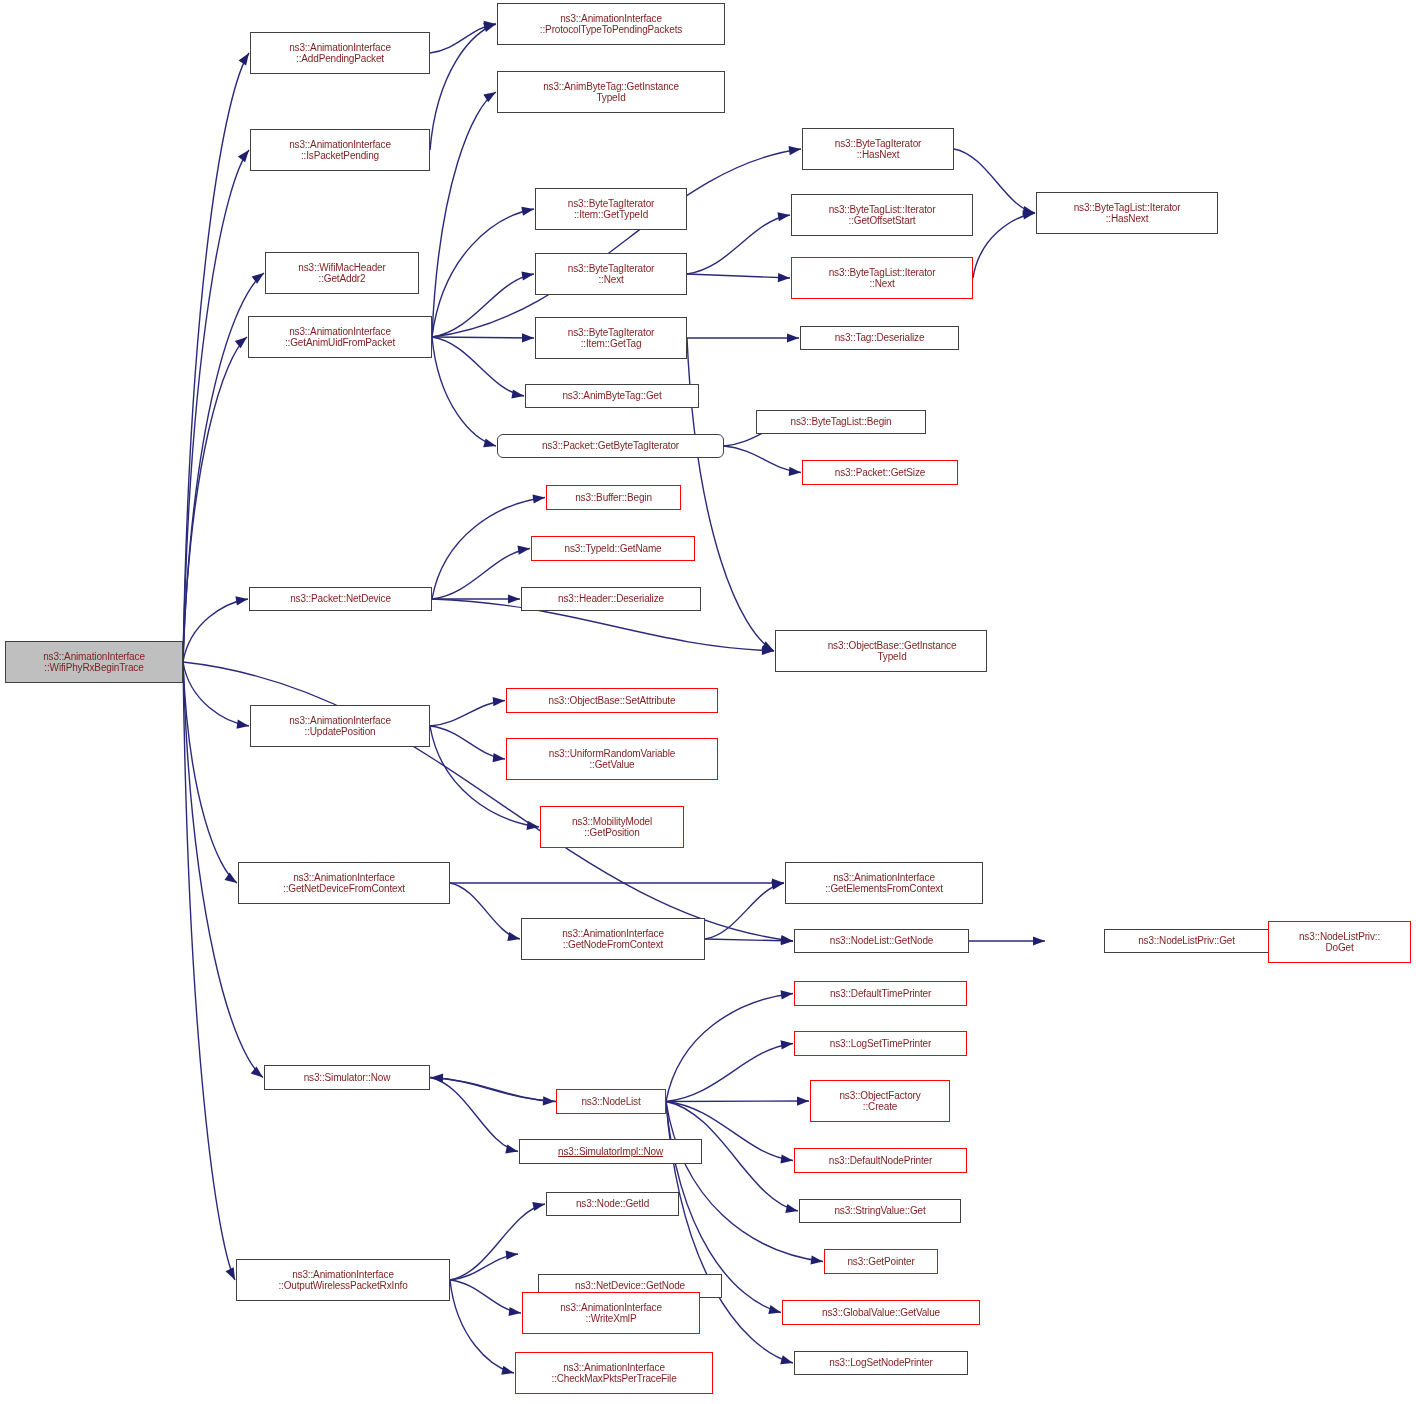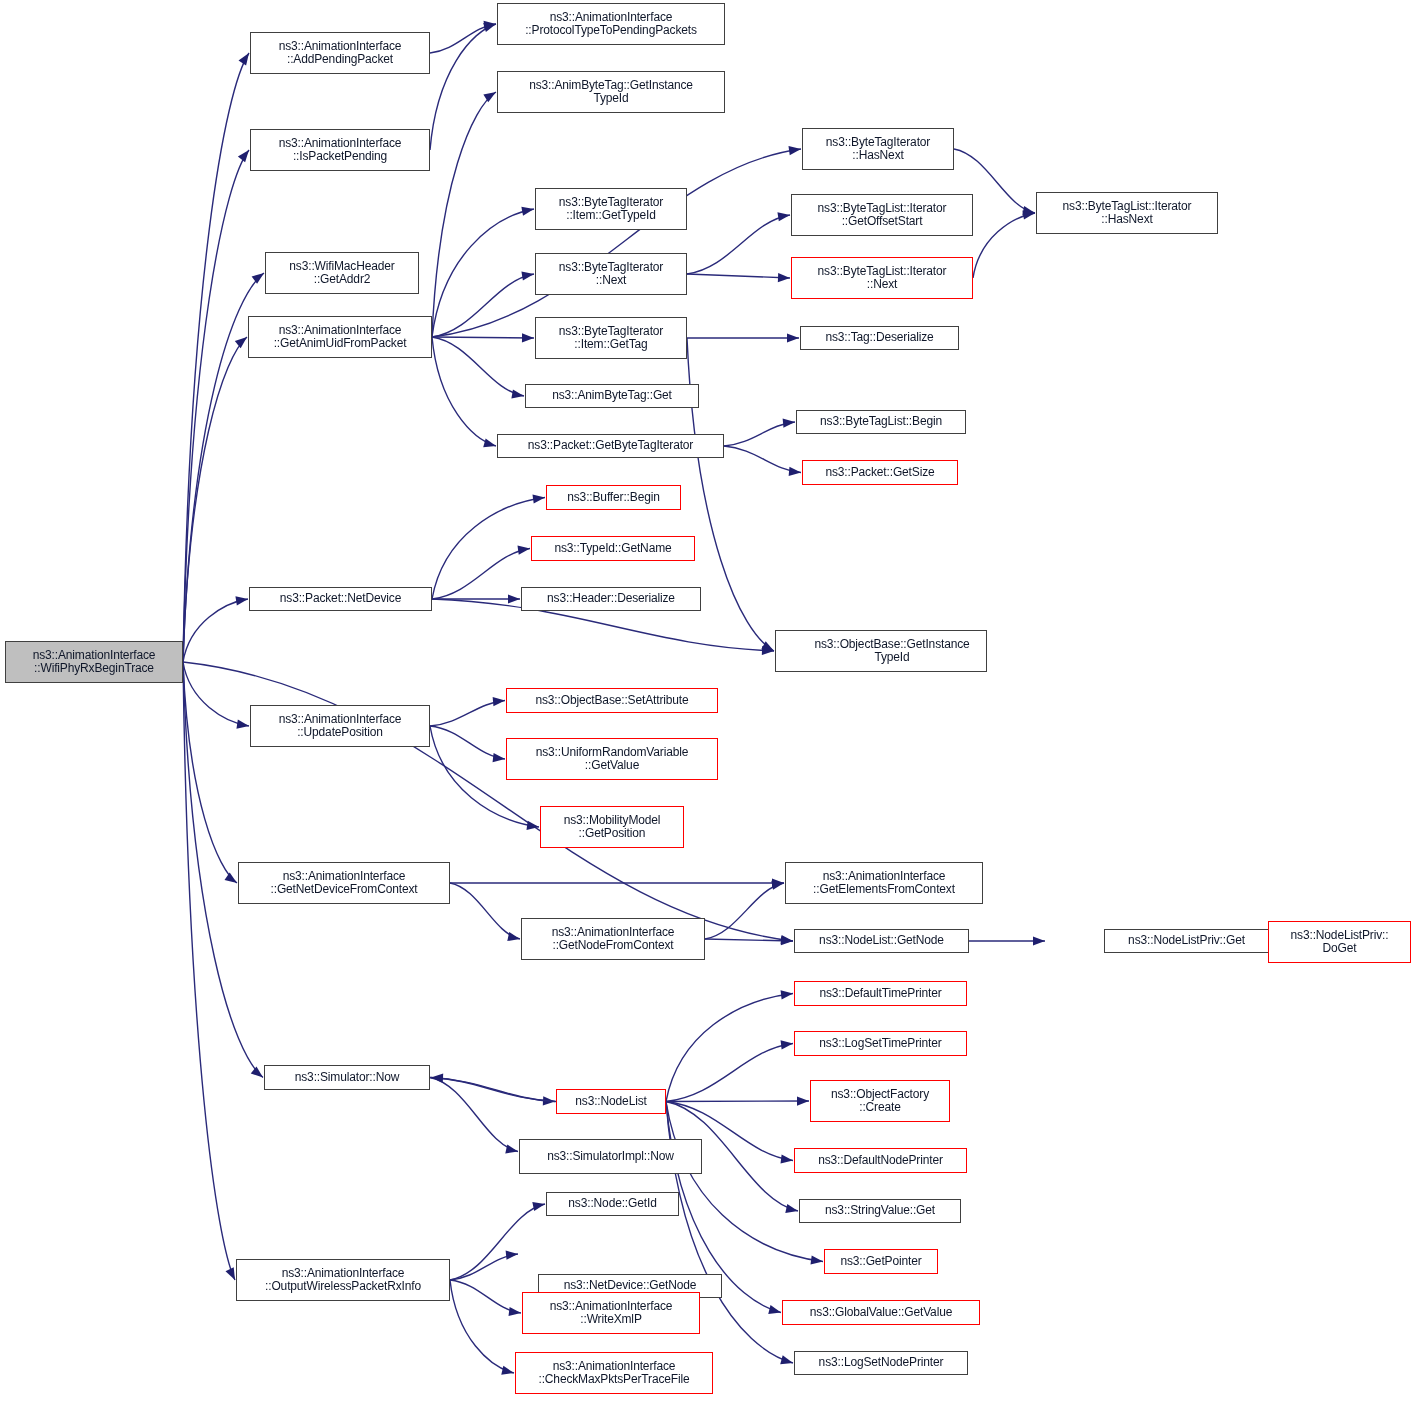--- a/index.html
+++ b/index.html
@@ -1,22 +1,22 @@
 <!DOCTYPE html>
 <html><head>
 <meta charset="utf-8">
 <style>
   html,body{margin:0;padding:0;background:#ffffff;}
   #canvas{position:relative;width:1416px;height:1404px;background:#ffffff;
           font-family:"Liberation Sans","DejaVu Sans",sans-serif;}
   svg#edges{position:absolute;left:0;top:0;width:1416px;height:1404px;overflow:visible;}
   .node{position:absolute;box-sizing:border-box;display:flex;align-items:center;
         justify-content:center;text-align:center;background:#ffffff;
-        border:1px solid #404040;color:#0f172a;line-height:1.12;
-        font-size:12px;letter-spacing:-0.15px;padding:1px 4px;white-space:pre-line;}
+        border:1px solid #404040;color:#7f1d1d;line-height:1.12;
+        font-size:10px;letter-spacing:-0.15px;padding:1px 4px;white-space:pre-line;}
   .node.red{border:1.5px solid #ff0000;}
   .node.root{background:#bfbfbf;border:1px solid #404040;}
   .edge{fill:none;stroke:#2a2a7a;stroke-width:1.4px;}
   .ahead{fill:#1f1f6e;stroke:none;}
 </style>
 </head>
 <body>
 
 <div id="canvas">
   <svg id="edges">
@@ -155,22 +155,22 @@
       <div class="node" style="left: 791px; top: 194px; width: 182px; height: 42px;">ns3::ByteTagList::Iterator
 ::GetOffsetStart</div>
       <div class="node" style="left: 535px; top: 253px; width: 152px; height: 42px;">ns3::ByteTagIterator
 ::Next</div>
       <div class="node red" style="left: 791px; top: 257px; width: 182px; height: 42px;">ns3::ByteTagList::Iterator
 ::Next</div>
       <div class="node" style="left: 535px; top: 317px; width: 152px; height: 42px;">ns3::ByteTagIterator
 ::Item::GetTag</div>
       <div class="node" style="left: 800px; top: 326px; width: 159px; height: 24px;">ns3::Tag::Deserialize</div>
       <div class="node" style="left: 525px; top: 384px; width: 174px; height: 24px;">ns3::AnimByteTag::Get</div>
-      <div class="node" style="left: 497px; top: 434px; width: 227px; height: 24px;">ns3::Packet::GetByteTagIterator</div>
-      <div class="node" style="left: 796px; top: 410px; width: 170px; height: 24px;">ns3::ByteTagList::Begin</div>
+      <div class="node" style="left: 497px; top: 434px; width: 227px; height: 24px; border-radius: 6px;">ns3::Packet::GetByteTagIterator</div>
+      <div class="node" style="left: 756px; top: 410px; width: 170px; height: 24px;">ns3::ByteTagList::Begin</div>
       <div class="node red" style="left: 802px; top: 460px; width: 156px; height: 25px;">ns3::Packet::GetSize</div>
       <div class="node red" style="left: 546px; top: 485px; width: 135px; height: 25px;">ns3::Buffer::Begin</div>
       <div class="node red" style="left: 531px; top: 536px; width: 164px; height: 25px;">ns3::TypeId::GetName</div>
       <div class="node" style="left: 521px; top: 587px; width: 180px; height: 24px;">ns3::Header::Deserialize</div>
       <div class="node" style="left: 249px; top: 587px; width: 183px; height: 24px;">ns3::Packet::NetDevice</div>
       <div class="node" style="left: 775px; top: 630px; width: 212px; height: 42px; padding-left: 26px;">ns3::ObjectBase::GetInstance
 TypeId</div>
       <div class="node" style="left: 250px; top: 705px; width: 180px; height: 42px;">ns3::AnimationInterface
 ::UpdatePosition</div>
       <div class="node red" style="left: 506px; top: 688px; width: 212px; height: 25px;">ns3::ObjectBase::SetAttribute</div>
@@ -188,21 +188,21 @@
       <div class="node" style="left: 1104px; top: 929px; width: 165px; height: 24px;">ns3::NodeListPriv::Get</div>
       <div class="node red" style="left: 1268px; top: 921px; width: 143px; height: 42px;">ns3::NodeListPriv::
 DoGet</div>
       <div class="node red" style="left: 794px; top: 981px; width: 173px; height: 25px;">ns3::DefaultTimePrinter</div>
       <div class="node red" style="left: 794px; top: 1031px; width: 173px; height: 25px;">ns3::LogSetTimePrinter</div>
       <div class="node" style="left: 264px; top: 1065px; width: 166px; height: 25px;">ns3::Simulator::Now</div>
       <div class="node red" style="left: 810px; top: 1080px; width: 140px; height: 42px;">ns3::ObjectFactory
 ::Create</div>
       <div class="node red" style="left: 556px; top: 1089px; width: 110px; height: 25px;">ns3::NodeList</div>
       <div class="node red" style="left: 794px; top: 1148px; width: 173px; height: 25px;">ns3::DefaultNodePrinter</div>
-      <div class="node" style="left: 519px; top: 1139px; width: 183px; height: 35px;">ns3::SimulatorImpl::Now</div>
+      <div class="node" style="left: 519px; top: 1139px; width: 183px; height: 25px; text-decoration: underline;">ns3::SimulatorImpl::Now</div>
       <div class="node" style="left: 799px; top: 1199px; width: 162px; height: 24px;">ns3::StringValue::Get</div>
       <div class="node" style="left: 546px; top: 1192px; width: 133px; height: 24px;">ns3::Node::GetId</div>
       <div class="node red" style="left: 824px; top: 1249px; width: 114px; height: 25px;">ns3::GetPointer</div>
       <div class="node" style="left: 538px; top: 1242px; width: 184px; height: 24px; margin-top: 32px;">ns3::NetDevice::GetNode</div>
       <div class="node" style="left: 236px; top: 1259px; width: 214px; height: 42px;">ns3::AnimationInterface
 ::OutputWirelessPacketRxInfo</div>
       <div class="node red" style="left: 782px; top: 1300px; width: 198px; height: 25px;">ns3::GlobalValue::GetValue</div>
       <div class="node red" style="left: 522px; top: 1292px; width: 178px; height: 42px;">ns3::AnimationInterface
 ::WriteXmlP</div>
       <div class="node" style="left: 794px; top: 1351px; width: 174px; height: 24px;">ns3::LogSetNodePrinter</div>

